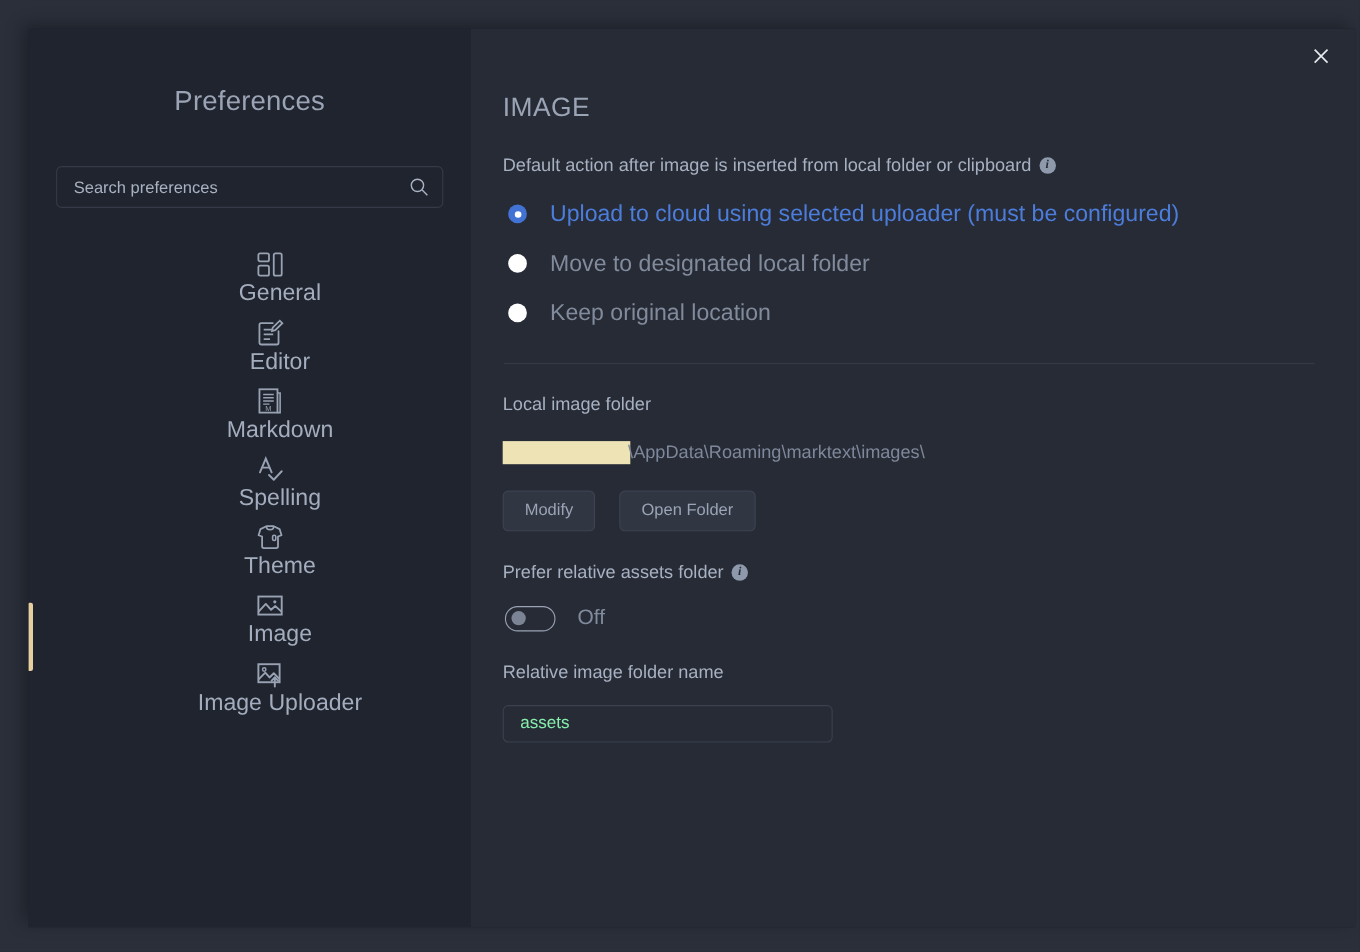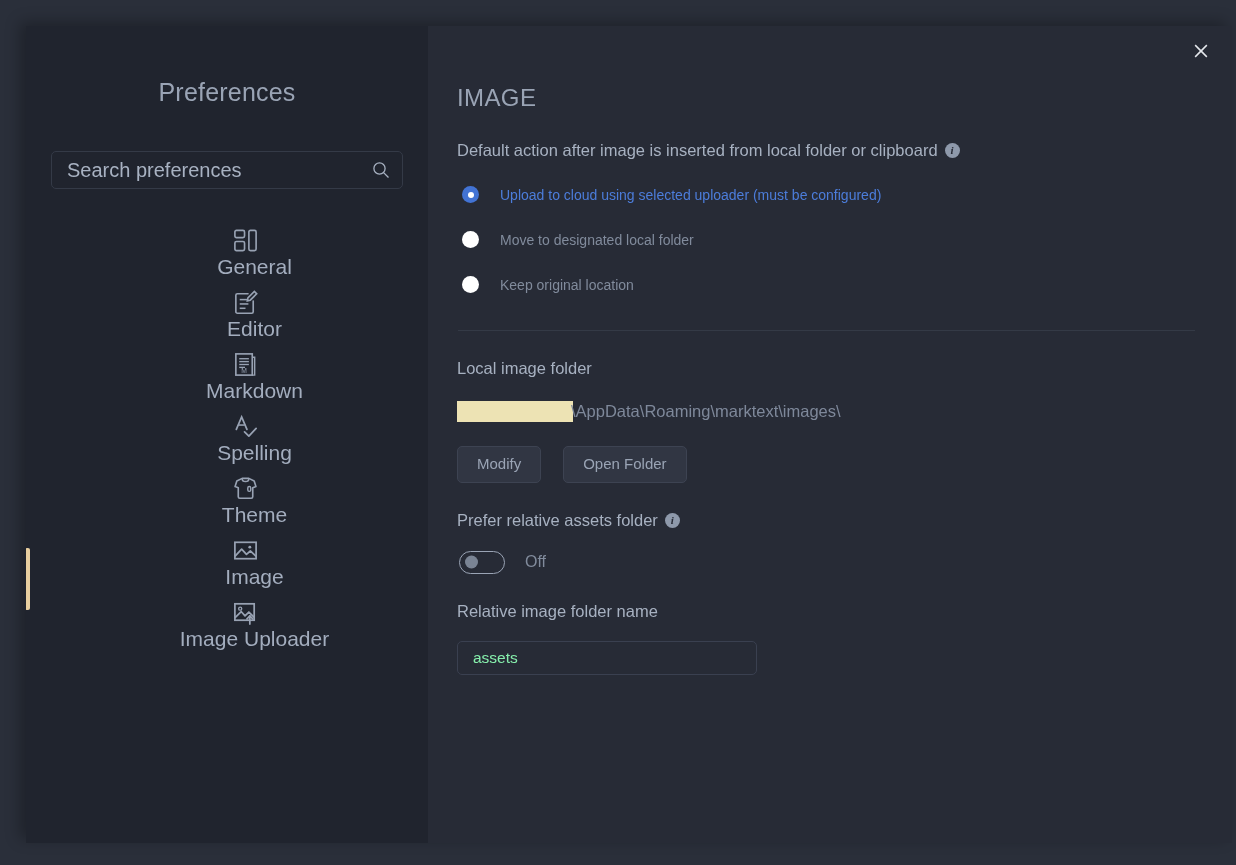--- a/index.html
+++ b/index.html
@@ -46,21 +46,21 @@
     align-items: center;
     padding: 0 12px 0 15px;
     background: #20242e;
   }
   .search-wrap input {
     flex: 1;
     background: transparent;
     border: none;
     outline: none;
     color: #a8b2c2;
-    font-size: 20px;
+    font-size: 15px;
     font-family: "Liberation Sans", sans-serif;
   }
   .search-wrap input::placeholder { color: #a8b2c2; }
   .search-icon { width: 18px; height: 18px; flex: 0 0 18px; }
 
   .nav { margin-top: 36px; }
   .nav-item {
     position: relative;
     height: 62px;
     display: flex;
@@ -152,21 +152,21 @@
     margin-left: 5px;
     display: flex; align-items: center; justify-content: center;
   }
   .radio.checked { background: #4273d4; }
   .radio.checked::after {
     content: "";
     width: 6px; height: 6px;
     border-radius: 50%;
     background: #fff;
   }
-  .radio-row .rlbl { font-size: 14px; color: #818b9c; }
+  .radio-row .rlbl { font-size: 21px; color: #818b9c; }
   .radio-row.selected .rlbl { color: #4c7ddb; }
 
   .divider {
     height: 1px;
     background: #343a46;
     margin: 28px 7px 0 1px;
   }
 
   .field-label {
     color: #a7b1c1;
@@ -223,21 +223,21 @@
     position: absolute;
     left: 5px; top: 50%;
     transform: translateY(-50%);
     width: 13px; height: 13px;
     border-radius: 50%;
     background: #7a8494;
   }
   .toggle-state {
     margin-left: 20px;
     color: #818b9c;
-    font-size: 16px;
+    font-size: 19px;
   }
 
   .text-input {
     margin-top: 20px;
     width: 300px; height: 34px;
     background: #272b36;
     border: 1px solid #3a4050;
     border-radius: 5px;
     color: #86efac;
     font-size: 15.5px;

